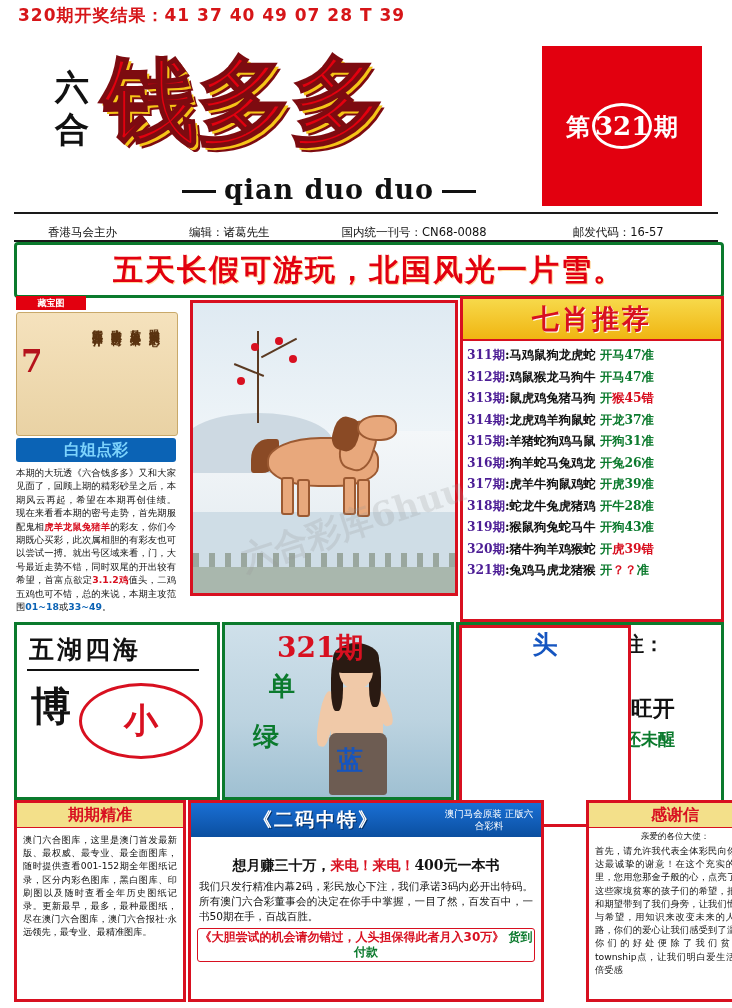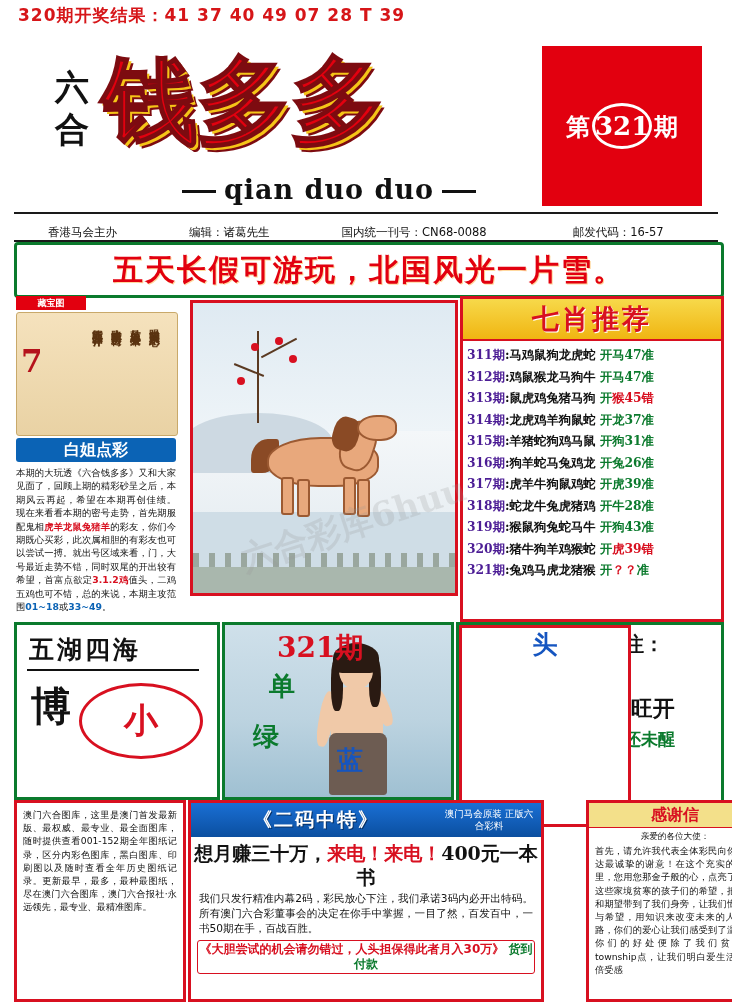--- a/index.html
+++ b/index.html
@@ -104,21 +104,21 @@
   }
   .scroll .c{
     writing-mode:vertical-rl;text-orientation:upright;
     font-size:10.5px;line-height:13px;color:#5a3310;font-weight:bold;
     font-family:"DejaVu Serif","Liberation Serif",serif;letter-spacing:1px;
   }
   .scroll .big{font-size:31px;color:#b5121b;font-weight:bold;
     position:absolute;left:4px;top:30px;font-family:"DejaVu Serif",serif;}
   .baijie{
     position:absolute;left:2px;top:142px;width:160px;height:24px;
-    background:#0b63b5;color:#ffffff;border-radius:3px;
+    background:#0b63b5;color:#7dd3fc;border-radius:3px;
     font-size:16px;font-weight:bold;text-align:center;line-height:24px;
     font-family:"DejaVu Serif","Liberation Serif",serif;
   }
   .poem-body{
     position:absolute;left:2px;top:170px;width:160px;height:146px;
     font-size:9.3px;line-height:13.4px;color:#111;text-align:justify;
   }
   .poem-body .r{color:#d81020;font-weight:bold;}
   .poem-body .b{color:#0b63b5;font-weight:bold;}
 
@@ -252,21 +252,21 @@
   .bc .hd{
     height:34px;background:linear-gradient(#1a6fd4,#0b4fa0);
     display:flex;align-items:center;
   }
   .bc .hd .t{
     flex:1;text-align:center;font-size:19px;font-weight:bold;color:#fff;
     font-family:"DejaVu Serif","Liberation Serif",serif;letter-spacing:2px;
     text-shadow:1px 1px 0 #062f63;
   }
   .bc .hd .side{width:96px;font-size:9.5px;line-height:12px;color:#fff;padding-right:4px;text-align:center;}
-  .bc .l1{font-size:19px;font-weight:bold;color:#d81020;text-align:center;line-height:24px;margin-top:4px;font-family:"DejaVu Serif",serif;}
+  .bc .l1{font-size:14px;font-weight:bold;color:#d81020;text-align:center;line-height:24px;margin-top:16px;font-family:"DejaVu Serif",serif;}
   .bc .l1 .bk{color:#111;}
   .bc .l2{font-size:10.6px;line-height:15px;color:#111;padding:2px 8px 0 8px;text-align:justify;}
   .bc .l3{
     margin:4px 6px 0 6px;border:1px solid #d81020;border-radius:3px;
     font-size:12px;line-height:15px;color:#d81020;text-align:center;font-weight:bold;padding:1px 0;
   }
   .bc .l3 .g{color:#0b7a2d;}
 
   .br{
     position:absolute;left:532px;top:0;width:172px;height:196px;
@@ -422,20 +422,21 @@
     <div class="pr-right">
       <div class="r1"><span>今期</span><span class="em">重点</span><span>关注：</span></div>
       <div class="r2"><span>1</span><span>.</span><span>2</span><span class="bl">头防</span><span>4</span><span class="bl">头</span></div>
       <div class="r3"><span>火.水.木</span><span class="bk">号码旺开</span></div>
       <div class="r4"><span class="bk">送诗：</span><span>懒人如今还未醒</span></div>
     </div>
   </div>
 
   <div class="botrow">
     <div class="bl">
+      <div class="hd">期期精准</div>
       <div class="bd">澳门六合图库，这里是澳门首发最新版、最权威、最专业、最全面图库，随时提供查看001-152期全年图纸记录，区分内彩色图库，黑白图库、印刷图以及随时查看全年历史图纸记录。更新最早，最多，最种最图纸，尽在澳门六合图库，澳门六合报社·永远领先，最专业、最精准图库。</div>
     </div>
 
     <div class="bc">
       <div class="hd">
         <div class="t">《二码中特》</div>
         <div class="side">澳门马会原装
 正版六合彩料</div>
       </div>
       <div class="l1"><span class="bk">想月赚三十万，</span><span>来电！来电！</span><span class="bk">400元一本书</span></div>

